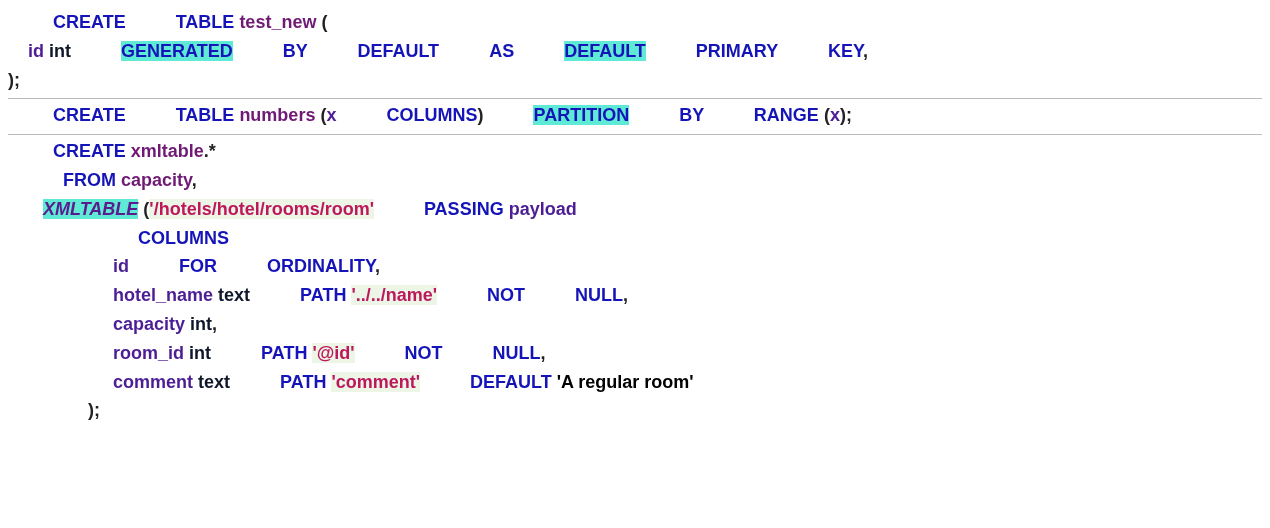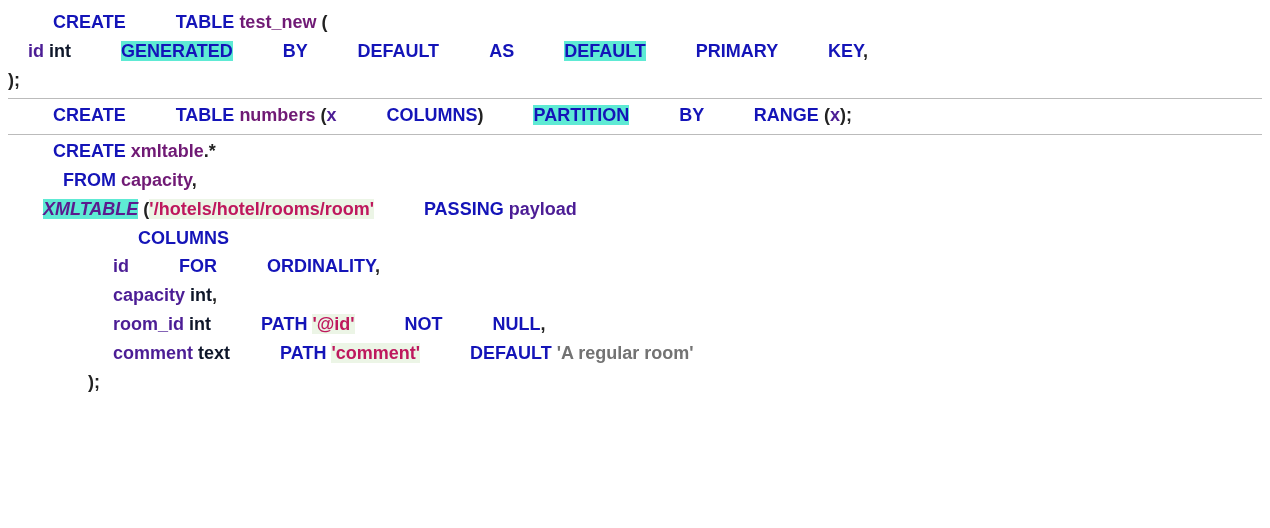--- a/index.html
+++ b/index.html
@@ -26,21 +26,21 @@
     border: none;
     border-top: 1px solid #bbb;
     margin: 0;
   }
   .kw   { color: #1414b8; margin-left: 45px; }   
   .id   { color: #701a75; }      
   .fn   { color: #5b1a8e; font-style: italic; } 
   .name { color: #4c1d95; }   
   .type { color: #0f172a; }   
   .hl   { background: #5eead4; } 
-  .str  { color: #737373; }   
+  .str  { color: #000000; }   
   .strhl{ color: #be185d; background: #ecf5e6; }
   .p    { color: #222; }      
 </style>
 </head>
 <body>
 
 <div class="block">
 <pre><span class="kw">CREATE</span> <span class="kw">TABLE</span> <span class="id">test_new</span> <span class="p">(</span></pre>
 <pre>    <span class="name">id</span> <span class="type">int</span> <span class="kw hl">GENERATED</span> <span class="kw">BY</span> <span class="kw">DEFAULT</span> <span class="kw">AS</span> <span class="kw hl">DEFAULT</span> <span class="kw">PRIMARY</span> <span class="kw">KEY</span><span class="p">,</span></pre>
 <pre><span class="p">);</span></pre>
@@ -53,17 +53,18 @@
 </div>
 
 <hr class="rule">
 
 <div class="block">
 <pre><span class="kw">CREATE</span> <span class="id">xmltable</span><span class="p">.*</span></pre>
 <pre>  <span class="kw">FROM</span> <span class="id">capacity</span><span class="p">,</span></pre>
 <pre>       <span class="fn hl">XMLTABLE</span><span> </span><span class="p">(</span><span class="strhl">'/hotels/hotel/rooms/room'</span> <span class="kw">PASSING</span> <span class="name">payload</span></pre>
 <pre>                 <span class="kw">COLUMNS</span></pre>
 <pre>                     <span class="name">id</span> <span class="kw">FOR</span> <span class="kw">ORDINALITY</span><span class="p">,</span></pre>
+<pre>                     <span class="name">hotel_name</span> <span class="type">text</span> <span class="kw">PATH</span> <span class="strhl">'../../name'</span> <span class="kw">NOT</span> <span class="kw">NULL</span><span class="p">,</span></pre>
 <pre>                     <span class="name">capacity</span> <span class="type">int</span><span class="p">,</span></pre>
 <pre>                     <span class="name">room_id</span> <span class="type">int</span> <span class="kw">PATH</span> <span class="strhl">'@id'</span> <span class="kw">NOT</span> <span class="kw">NULL</span><span class="p">,</span></pre>
 <pre>                     <span class="name">comment</span> <span class="type">text</span> <span class="kw">PATH</span> <span class="strhl">'comment'</span> <span class="kw">DEFAULT</span> <span class="str">'A regular room'</span></pre>
 <pre>                <span class="p">);</span></pre>
 </div>
 
 </body></html>

